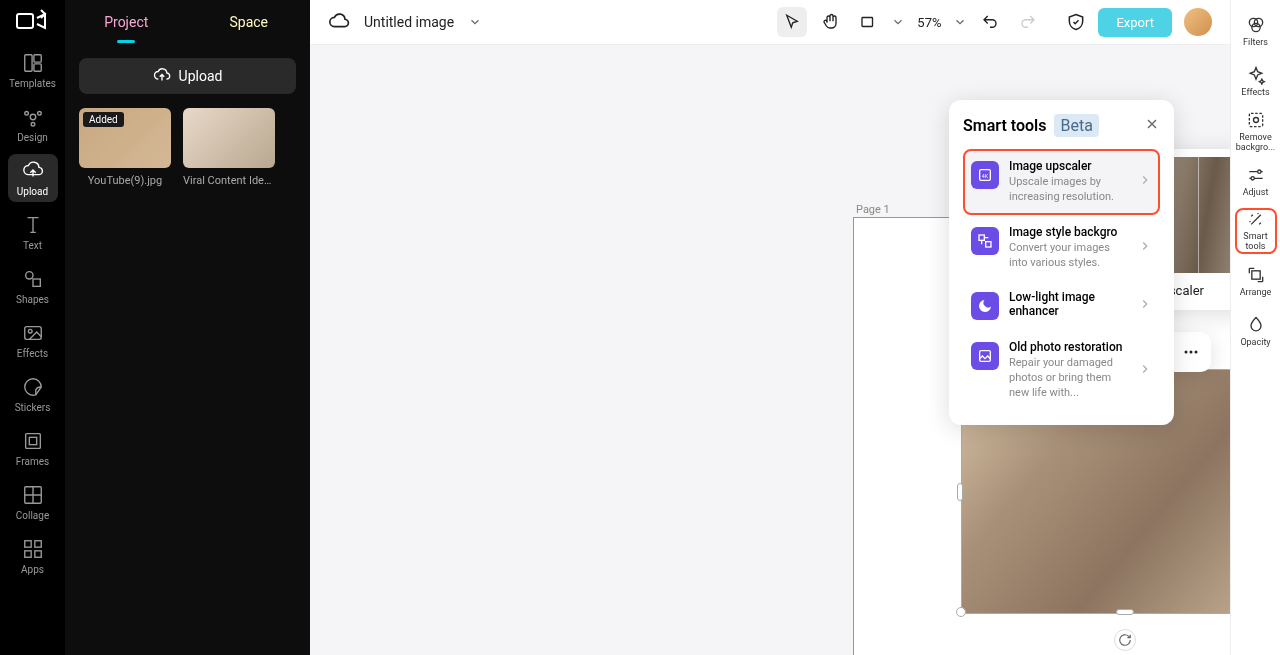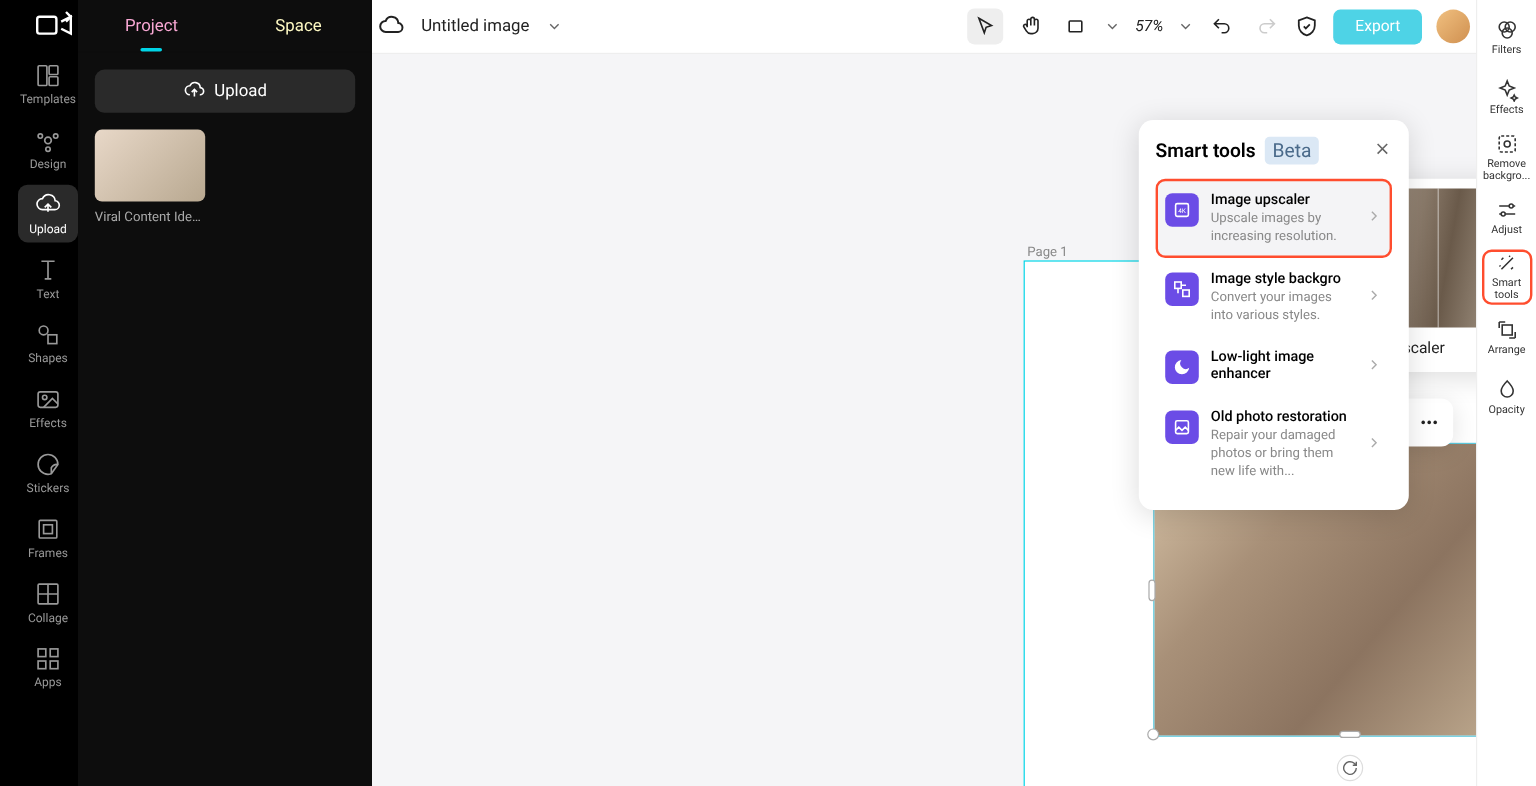--- a/index.html
+++ b/index.html
@@ -1,42 +1,42 @@
 <!DOCTYPE html>
 <html><head>
 <meta charset="utf-8">
 <style>
 * { margin: 0; padding: 0; box-sizing: border-box; font-family: -apple-system, BlinkMacSystemFont, "Segoe UI", Roboto, sans-serif; }
 body { width: 1280px; height: 655px; overflow: hidden; background: #f5f5f7; display: flex; }
-.far-left { width: 65px; background: #000; display: flex; flex-direction: column; align-items: flex-end; padding-top: 8px; }
+.far-left { width: 65px; background: #000; display: flex; flex-direction: column; align-items: center; padding-top: 8px; }
 .logo { width: 36px; height: 26px; display: flex; align-items: center; justify-content: center; margin-bottom: 12px; }
 .nav-item { width: 50px; height: 48px; display: flex; flex-direction: column; align-items: center; justify-content: center; gap: 4px; color: #999; cursor: pointer; border-radius: 8px; margin-bottom: 6px; }
 .nav-item.active { background: #2a2a2a; color: #fff; }
 .nav-item svg { width: 22px; height: 22px; }
 .nav-item span { font-size: 10px; }
 .left-panel { width: 245px; background: #0d0d0d; display: flex; flex-direction: column; }
 .panel-tabs { display: flex; height: 44px; border-bottom: 1px solid #0d0d0d; }
 .panel-tab { flex: 1; display: flex; align-items: center; justify-content: center; color: #fef9c3; font-size: 14px; cursor: pointer; position: relative; }
 .panel-tab.active { color: #f9a8d4; }
 .panel-tab.active::after { content: ''; position: absolute; bottom: 0; left: 50%; transform: translateX(-50%); width: 18px; height: 3px; background: #00d4e6; border-radius: 2px; }
 .panel-body { padding: 14px; }
 .upload-btn { width: 100%; height: 36px; background: #2a2a2a; border-radius: 8px; color: #fff; display: flex; align-items: center; justify-content: center; gap: 8px; font-size: 14px; cursor: pointer; margin-bottom: 14px; }
 .thumb-grid { display: flex; gap: 12px; }
 .thumb { width: 92px; }
 .thumb-img { width: 92px; height: 60px; border-radius: 6px; position: relative; overflow: hidden; background: linear-gradient(135deg, #c8a880 0%, #d4b896 100%); }
 .thumb-img.alt { background: linear-gradient(135deg, #e8d8c8 0%, #b8a890 100%); }
 .added-badge { position: absolute; top: 4px; left: 4px; background: #1a1a1a; color: #fff; font-size: 10px; padding: 2px 6px; border-radius: 3px; }
 .thumb-name { color: #aaa; font-size: 11px; margin-top: 6px; text-align: center; white-space: nowrap; overflow: hidden; text-overflow: ellipsis; }
 .main { flex: 1; display: flex; flex-direction: column; background: #fff; position: relative; }
-.top-bar { height: 45px; display: flex; align-items: center; padding: 0 5px; gap: 8px; border-bottom: 1px solid #eee; }
+.top-bar { height: 45px; display: flex; align-items: center; padding: 0 18px; gap: 23px; border-bottom: 1px solid #eee; }
 .top-left { display: flex; align-items: center; gap: 14px; flex: 1; }
 .cloud-icon { width: 22px; height: 22px; color: #222; }
 .title { font-size: 14px; color: #222; }
 .dropdown-icon { width: 14px; height: 14px; color: #666; }
-.top-center { display: flex; align-items: center; gap: 8px; font-style: italic; }
+.top-center { display: flex; align-items: center; gap: 8px; }
 .tool-btn { width: 30px; height: 30px; display: flex; align-items: center; justify-content: center; color: #222; cursor: pointer; border-radius: 6px; }
 .tool-btn.active { background: #eee; }
 .zoom { font-size: 13px; color: #222; margin: 0 4px; }
 .top-right { display: flex; align-items: center; gap: 12px; margin-left: auto; }
 .shield-icon { width: 20px; height: 20px; color: #222; }
 .export-btn { background: #4ed3e6; color: #fff; padding: 7px 18px; border-radius: 6px; font-size: 13px; cursor: pointer; }
 .avatar { width: 28px; height: 28px; border-radius: 50%; background: linear-gradient(135deg, #f0c080 0%, #d09050 100%); }
 .canvas-area { flex: 1; position: relative; background: #f5f5f7; overflow: hidden; }
 .page-label { position: absolute; top: 158px; left: 546px; font-size: 11px; color: #888; }
 .page { position: absolute; top: 172px; left: 543px; width: 545px; height: 478px; background: #fff; border: 1px solid #00d4e6; }
@@ -164,20 +164,26 @@
   <div class="panel-body">
     <div class="upload-btn">
       <svg width="18" height="18" viewBox="0 0 24 24" fill="none" stroke="currentColor" stroke-width="1.8">
           <path d="M7 16a5 5 0 0 1 0-10 6 6 0 0 1 11.5 2A4 4 0 0 1 18 16"></path>
           <path d="M12 11v7M9 13l3-3 3 3"></path>
         </svg>
       <span>Upload</span>
     </div>
     <div class="thumb-grid">
       <div class="thumb">
+        <div class="thumb-img">
+          <div class="added-badge">Added</div>
+        </div>
+        <div class="thumb-name">YouTube(9).jpg</div>
+      </div>
+      <div class="thumb">
         <div class="thumb-img alt"></div>
         <div class="thumb-name">Viral Content Ideas(3...</div>
       </div>
     </div>
   </div>
 </div>
 
 <div class="main">
   <div class="top-bar">
     <div class="top-left">

